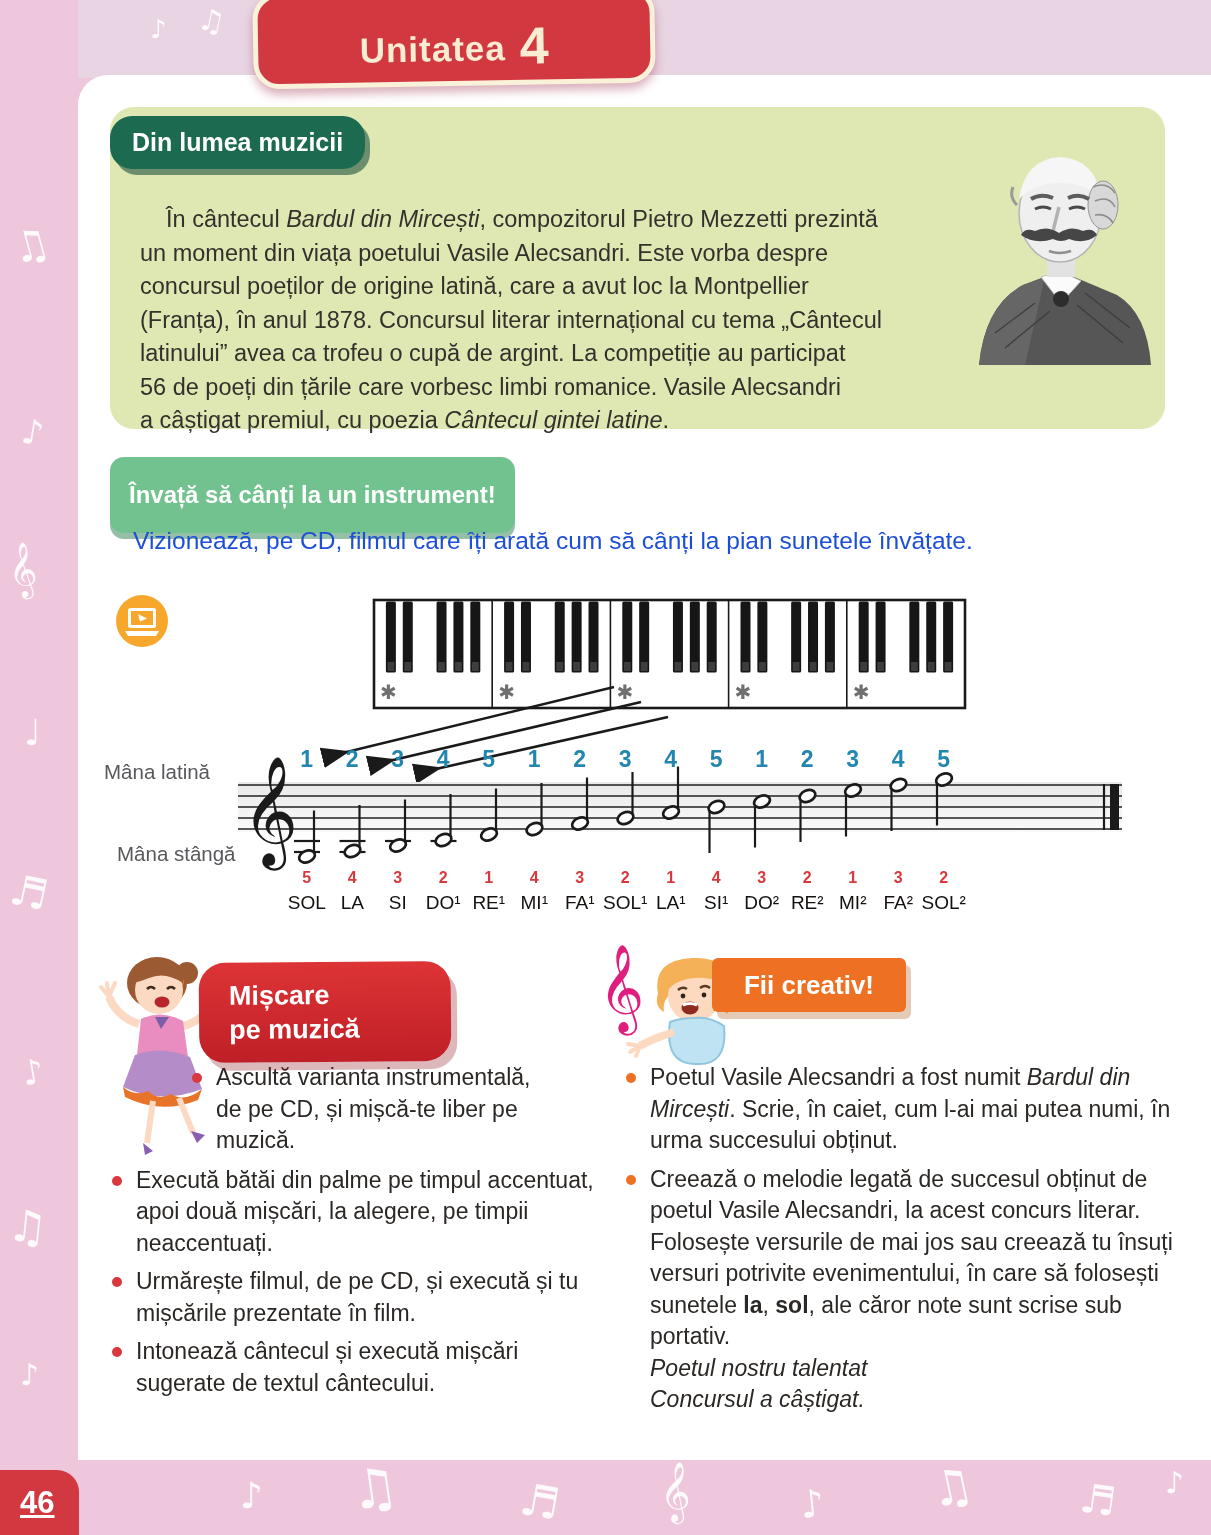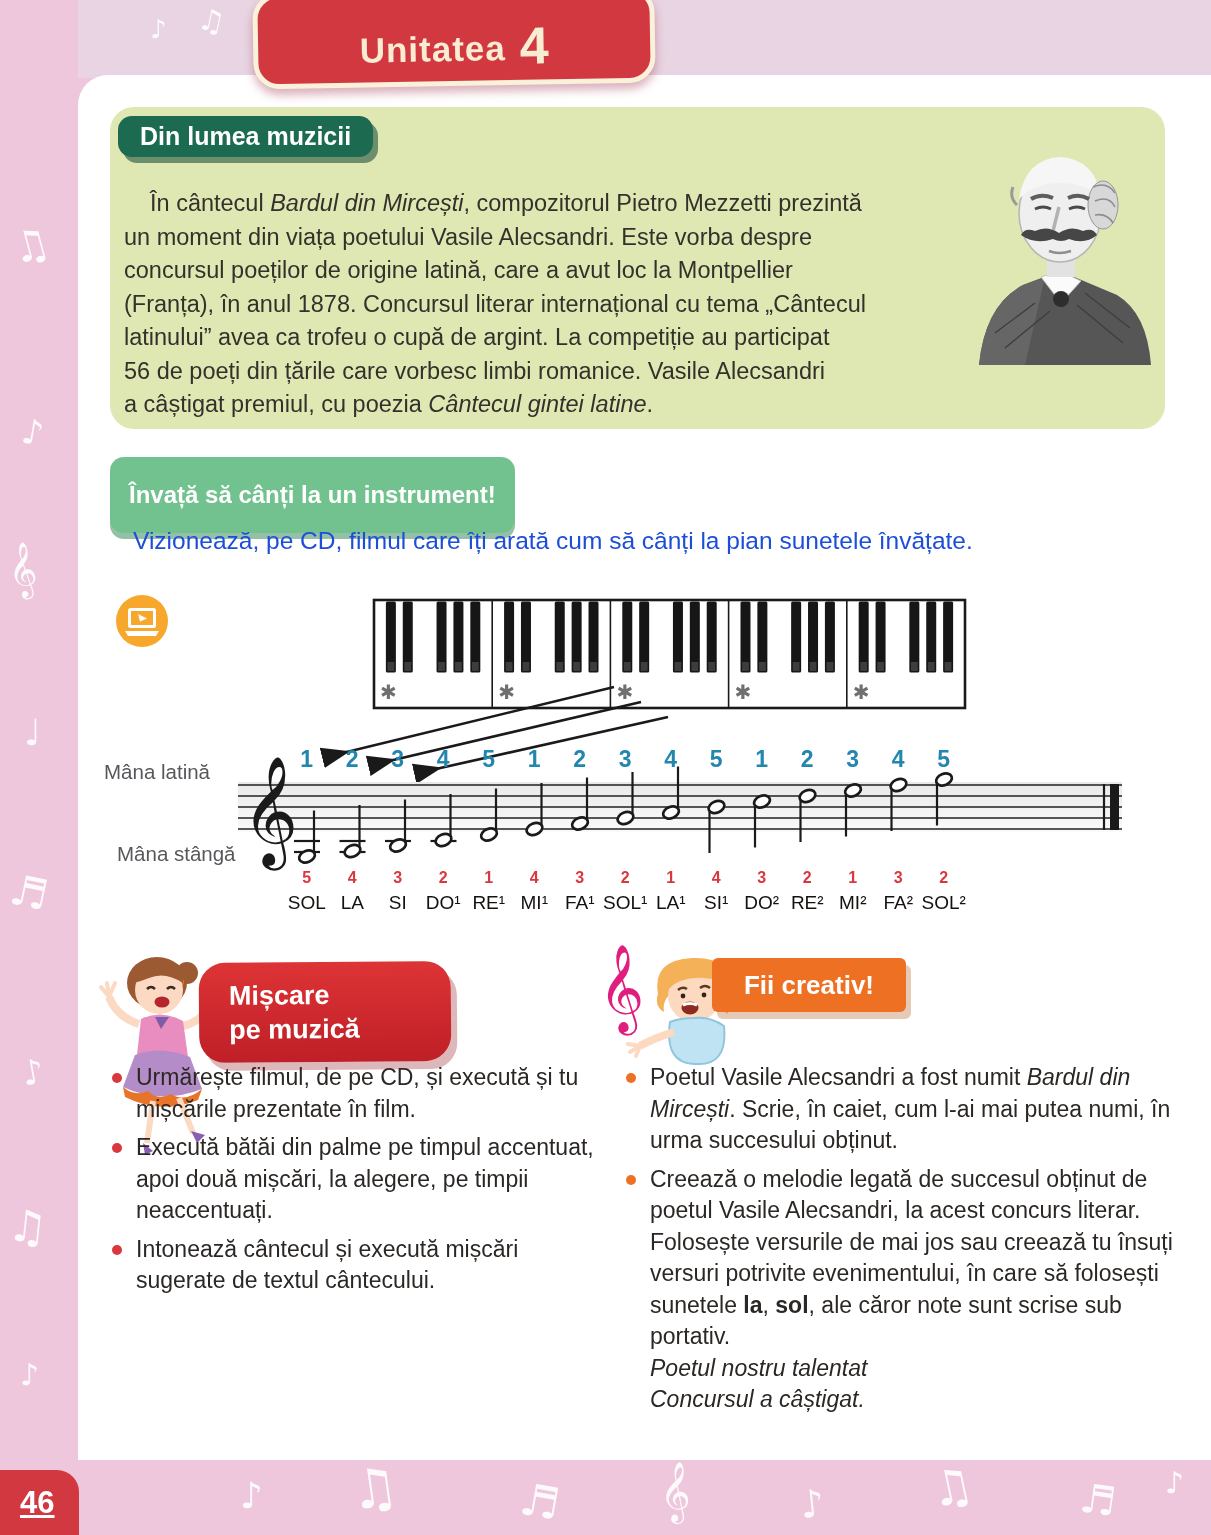--- a/index.html
+++ b/index.html
@@ -10,24 +10,24 @@
   .doodle{position:absolute;color:#fff;opacity:.92;font-family:"DejaVu Sans",sans-serif;z-index:0;line-height:1;}
   
   .unit-badge{position:absolute;left:253px;top:-10px;width:402px;height:96px;background:var(--c-accent_red,#d23840);
     border:5px solid #faf1da;border-radius:26px;transform:rotate(-1deg);z-index:6;display:flex;align-items:flex-end;
     justify-content:center;padding-bottom:12px;box-sizing:border-box;box-shadow:0 6px 10px rgba(150,30,60,.35);}
   .unit-badge .t1{color:#f8edd2;font-weight:bold;font-size:35px;letter-spacing:1px;}
   .unit-badge .t2{color:#f8edd2;font-weight:bold;font-size:52px;margin-left:14px;line-height:.8;}
   
   .green-panel{position:absolute;left:110px;top:107px;width:1055px;height:322px;background:var(--c-panel_green,#dfe7b3);
     border-radius:24px;z-index:2;}
-  .badge-dark{position:absolute;left:8px;top:9px;background:var(--c-badge_green_dark,#1c6b50);color:#fff;
-    font-weight:bold;font-size:25px;padding:6px 22px;border-radius:14px;box-shadow:5px 6px 0 rgba(12,70,50,.55);}
+  .badge-dark{position:absolute;left:0;top:9px;background:var(--c-badge_green_dark,#1c6b50);color:#fff;
+    font-weight:bold;font-size:25px;padding:12px 22px;border-radius:22px;box-shadow:5px 6px 0 rgba(12,70,50,.55);}
   .para{position:absolute;left:14px;top:80px;width:850px;font-size:23.5px;line-height:33.5px;color:#34312c;
-    text-indent:26px;margin:0;}
+    text-indent:26px;margin:16px;}
   .portrait{position:absolute;right:10px;top:36px;}
   
   .badge-light{position:absolute;left:110px;top:457px;background:var(--c-badge_green_light,#72c28f);color:#fff;
     font-weight:bold;font-size:24px;padding:24px 19px;border-radius:14px;box-shadow:0 6px 0 rgba(60,140,95,.55);z-index:4;}
   .intro{position:absolute;left:133px;top:527px;width:980px;font-size:24.5px;color:#1d4ed8;margin:0;z-index:4;}
   .cd-icon{position:absolute;left:116px;top:595px;z-index:4;}
   #diagram{position:absolute;left:0;top:0;width:1211px;height:1535px;z-index:3;pointer-events:none;}
   .hand-label{position:absolute;font-size:20.5px;color:#58585c;z-index:4;}
   .nrow{position:absolute;left:284px;white-space:nowrap;z-index:4;}
   .nrow span{display:inline-block;width:45.5px;text-align:center;}
@@ -298,22 +298,23 @@
     <path d="M48,198 L58,206 L50,210 Z" fill="#8b5fb0"></path>
     <path d="M96,186 L110,190 L102,198 Z" fill="#8b5fb0"></path>
   </svg>
 
   <div class="move-badge">
     <span>Mișcare</span>
     <span>pe muzică</span>
   </div>
 
   <ul class="blist move-list">
+    <li class="first"><span>Ascultă varianta instrumentală, de pe CD, și mișcă-te liber pe muzică.</span></li>
+    <li><span>Execută bătăi din palme pe timpul accentuat, apoi două mișcări, la alegere, pe timpii neaccentuați.</span></li>
     <li><span>Urmărește filmul, de pe CD, și execută și tu mișcările prezentate în film.</span></li>
-    <li><span>Execută bătăi din palme pe timpul accentuat, apoi două mișcări, la alegere, pe timpii neaccentuați.</span></li>
     <li><span>Intonează cântecul și execută mișcări sugerate de textul cântecului.</span></li>
   </ul>
 
   <span class="pink-clef">𝄞</span>
   <svg class="boy" width="150" height="118" viewBox="0 0 150 118">
     <path d="M38,42 Q32,8 72,6 Q110,4 114,36 Q118,54 106,62 Q108,42 94,36 Q72,28 54,40 Q42,46 44,60 Q34,54 38,42Z" fill="#f5b157"></path>
     <circle cx="74" cy="44" r="26" fill="#fcd9bf"></circle>
     <path d="M38,42 Q34,14 72,10 Q106,8 112,36 Q96,24 74,26 Q52,28 44,44 Q40,50 42,58 Q36,52 38,42Z" fill="#f5b157"></path>
     <circle cx="101" cy="48" r="7" fill="#fcd9bf"></circle>
     <path d="M58,38 Q62,34 67,37 M80,36 Q85,32 90,36" stroke="#5a3b22" stroke-width="2.5" fill="none"></path>

